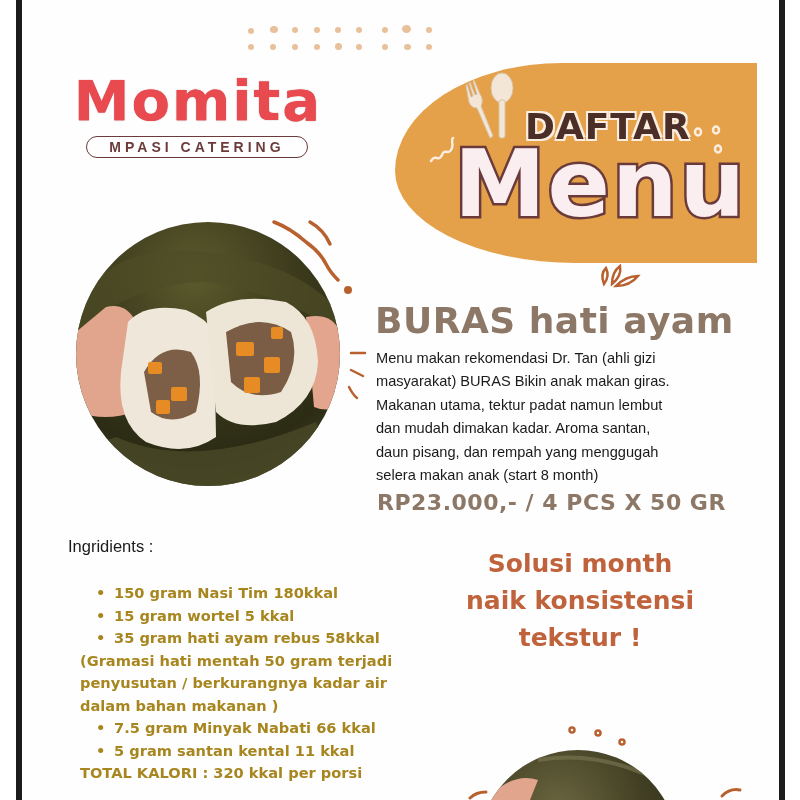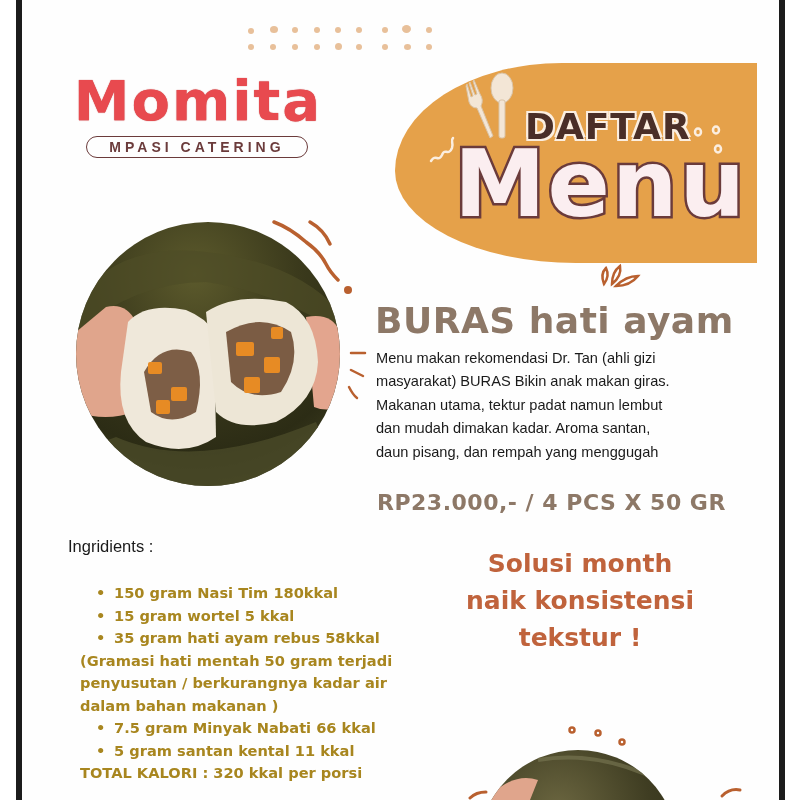--- a/index.html
+++ b/index.html
@@ -210,20 +210,21 @@
   </g>
 </svg>
 
 <div class="product-name">BURAS hati ayam</div>
 <p class="product-desc">
   <span>Menu makan rekomendasi Dr. Tan (ahli gizi</span><br>
   <span>masyarakat) BURAS Bikin anak makan giras.</span><br>
   <span>Makanan utama, tektur padat namun lembut</span><br>
   <span>dan mudah dimakan kadar. Aroma santan,</span><br>
   <span>daun pisang, dan rempah yang menggugah</span><br>
+  <span>selera makan anak (start 8 month)</span>
 </p>
 <div class="price">RP23.000,- / 4 PCS X 50 GR</div>
 
 <div class="ingr-label">Ingridients :</div>
 <ul class="ingr-list">
   <li class="bullet">150 gram Nasi Tim 180kkal</li>
   <li class="bullet">15 gram wortel 5 kkal</li>
   <li class="bullet">35 gram hati ayam rebus 58kkal</li>
   <li class="note">(Gramasi hati mentah 50 gram terjadi</li>
   <li class="note">penyusutan / berkurangnya kadar air</li>

